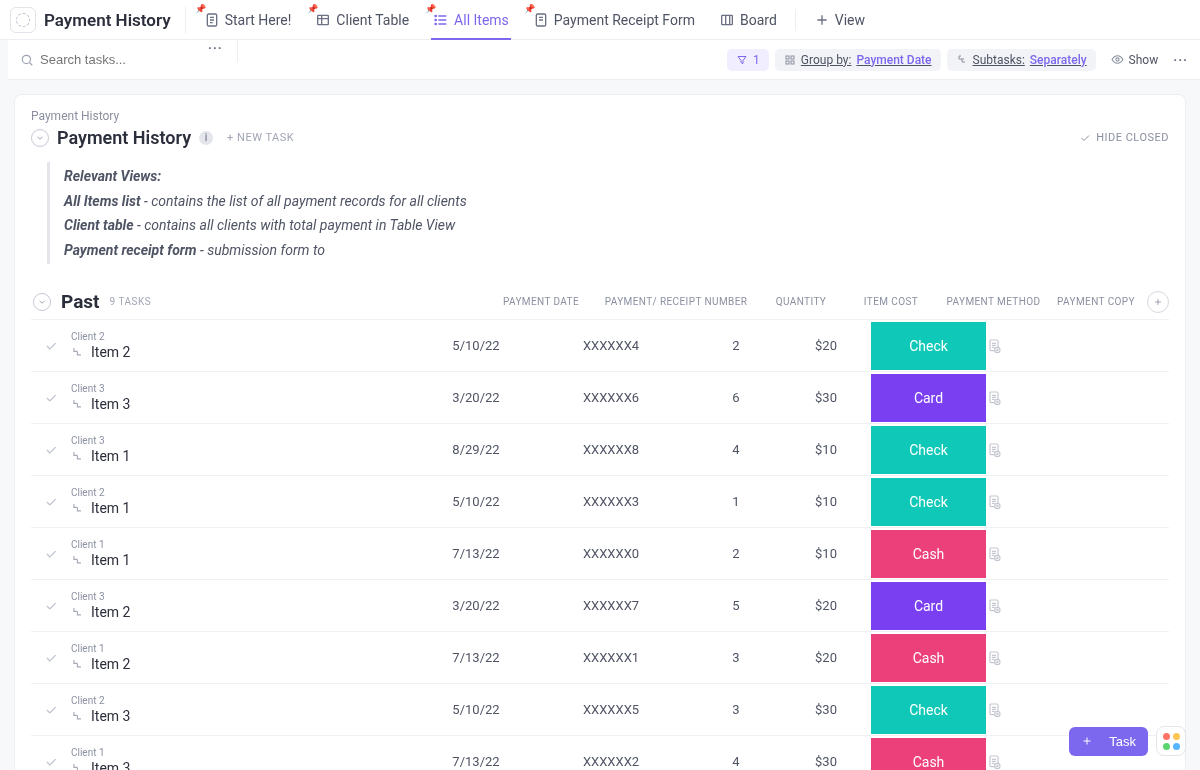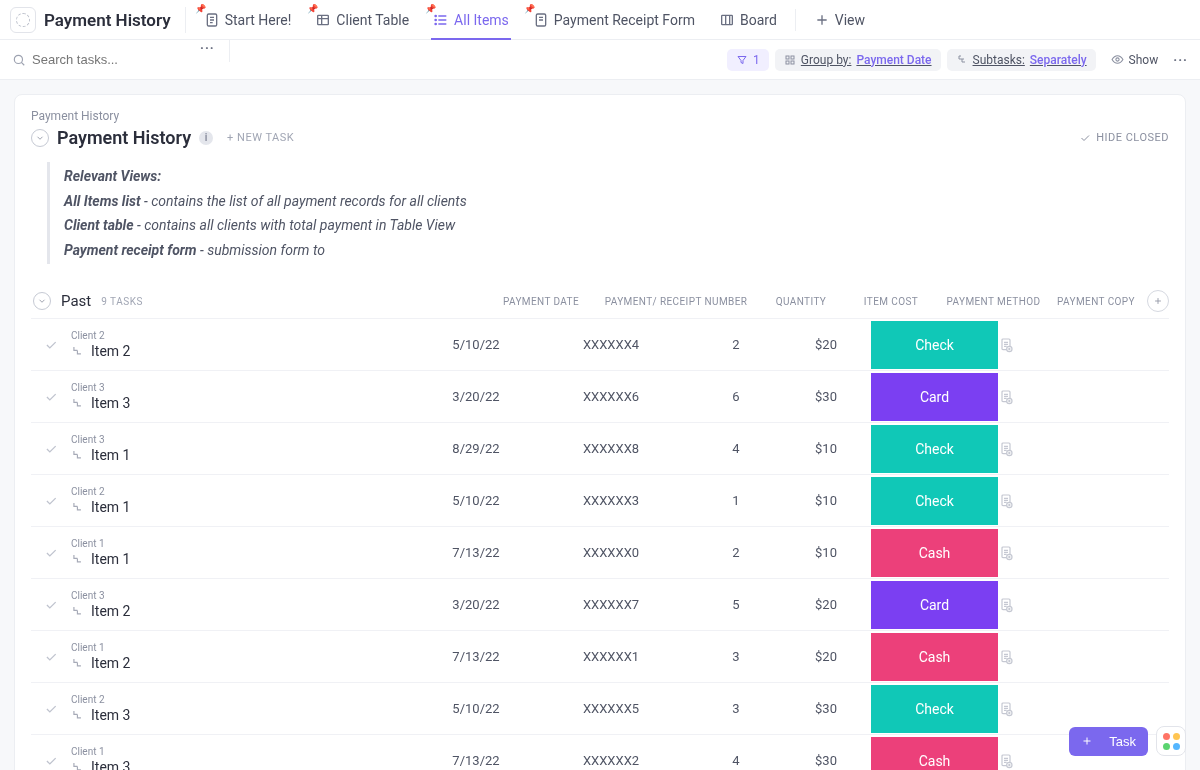--- a/index.html
+++ b/index.html
@@ -51,21 +51,21 @@
 .top-right { margin-left:auto;display:flex;align-items:center;gap:8px; }
 .btn {
   display:flex;align-items:center;gap:5px;padding:5px 10px;border:1px solid #e2e4ea;
   border-radius:6px;background:#fff;color:#4f5464;font-size:13px;cursor:pointer;
 }
 .btn-group{display:flex;}
 .btn-group .btn:first-child{border-top-right-radius:0;border-bottom-right-radius:0;border-right:none;}
 .btn-group .btn:last-child{border-top-left-radius:0;border-bottom-left-radius:0;padding:5px 6px;}
 .filter-bar {
   display:flex;height:40px;background:#fff;
-  border-bottom:1px solid #eceef2;padding:0 12px;gap:8px;
+  border-bottom:1px solid #eceef2;padding:0 12px;gap:8px;margin-left:8px;
 }
 .search-wrap { display:flex;align-items:center;gap:6px;color:#a1a6b4;width:180px; }
 .search-input { border:none;outline:none;font-size:13px;color:#4f5464;width:140px; }
 .ellipsis-btn{color:#6b7082;cursor:pointer;font-weight:700;letter-spacing:1px;}
 .chip {
   display:flex;align-items:center;gap:5px;padding:4px 9px;border-radius:5px;
   font-size:12px;color:#4f5464;cursor:pointer;
 }
 .chip.purple{background:#f1efff;color:#7b68ee;}
 .chip.gray{background:#f2f3f6;text-decoration:underline;}
@@ -79,21 +79,21 @@
 .page-title-row .chev{width:18px;height:18px;border:1.5px solid #c6cad4;border-radius:50%;display:flex;align-items:center;justify-content:center;color:#8b90a0;cursor:pointer;}
 .page-title{font-size:18px;font-weight:600;}
 .info-icn{width:14px;height:14px;border-radius:50%;background:#e4e6ec;color:#8b90a0;display:flex;align-items:center;justify-content:center;font-size:10px;font-weight:700;}
 .new-task-link{color:#a1a6b4;font-size:11px;letter-spacing:.5px;margin-left:6px;cursor:pointer;}
 .hide-closed{margin-left:auto;color:#8b90a0;font-size:11px;letter-spacing:.5px;display:flex;gap:5px;align-items:center;}
 .desc{border-left:3px solid #e4e6ec;margin:14px 0 6px 16px;padding:2px 0 2px 14px;color:#4f5464;font-size:14px;line-height:1.75;}
 .desc .bi{font-weight:700;font-style:italic;}
 .desc .it{font-style:italic;}
 .group-hdr{display:flex;align-items:center;margin:26px 0 6px 2px;}
 .group-hdr .chev{width:18px;height:18px;border:1.5px solid #c6cad4;border-radius:50%;display:flex;align-items:center;justify-content:center;color:#8b90a0;margin-right:10px;cursor:pointer;}
-.group-name{font-size:15px;font-weight:400;color:#2b2e3b;margin-right:10px;}
+.group-name{font-size:19px;font-weight:700;color:#2b2e3b;margin-right:10px;}
 .task-count{font-size:10px;letter-spacing:.5px;color:#a1a6b4;}
 .col-headers{display:flex;align-items:center;font-size:10px;letter-spacing:.4px;color:#8b90a0;}
 .col{text-align:center;}
 .col.date{width:110px;}
 .col.rcpt{width:160px;}
 .col.qty{width:90px;}
 .col.cost{width:90px;}
 .col.method{width:115px;}
 .col.copy{width:90px;}
 .add-col{width:22px;height:22px;border:1.5px solid #d6d9e1;border-radius:50%;display:flex;align-items:center;justify-content:center;color:#8b90a0;cursor:pointer;margin-left:6px;}
@@ -102,21 +102,21 @@
 .row .chk{width:40px;display:flex;justify-content:center;color:#bfc3ce;}
 .row .main{width:350px;padding:6px 0;}
 .client-label{font-size:10px;color:#8b90a0;margin-bottom:2px;}
 .item-row{display:flex;align-items:center;gap:6px;color:#2b2e3b;font-size:14px;}
 .subtask-icn{color:#a6aab7;}
 .cell{font-size:13px;color:#4f5464;text-align:center;}
 .cell.date{width:110px;}
 .cell.rcpt{width:160px;}
 .cell.qty{width:90px;}
 .cell.cost{width:90px;}
-.cell.method{width:127px;padding:0;}
+.cell.method{width:115px;padding:0;}
 .cell.copy{width:90px;color:#c5c8d2;}
 .pm-badge{display:flex;align-items:center;justify-content:center;height:48px;width:100%;color:#fff;font-size:14px;}
 .pm-check{background:#10c8b7;}
 .pm-card{background:#7b3ff2;}
 .pm-cash{background:#ec407a;}
 .fab-row{position:fixed;bottom:14px;right:14px;display:flex;gap:8px;align-items:center;}
 .fab-task{background:#7b68ee;color:#fff;border:none;border-radius:6px;padding:7px 12px;display:flex;gap:16px;align-items:center;font-size:13px;cursor:pointer;}
 .fab-apps{width:30px;height:30px;border:1px solid #e2e4ea;border-radius:8px;background:#fff;display:grid;grid-template-columns:1fr 1fr;gap:3px;padding:6px;cursor:pointer;}
 .fab-apps span{width:7px;height:7px;border-radius:50%;}
 svg{display:block;}

